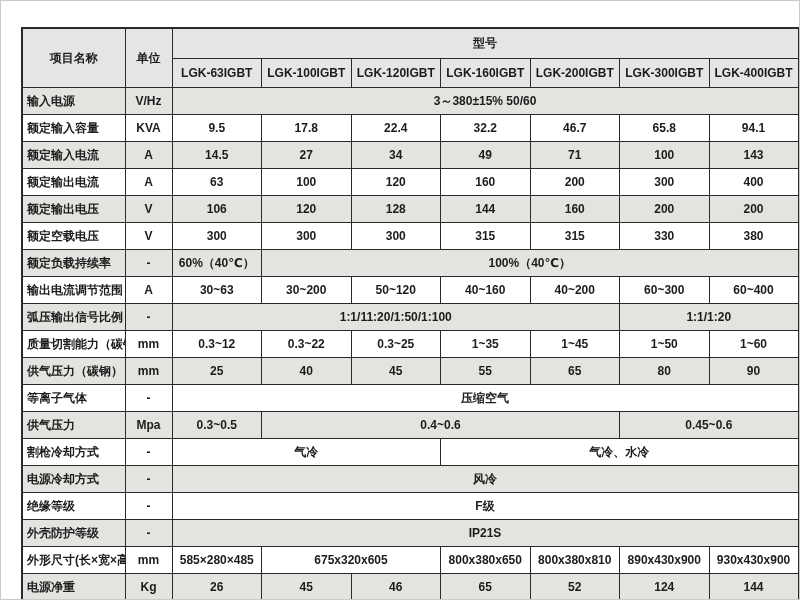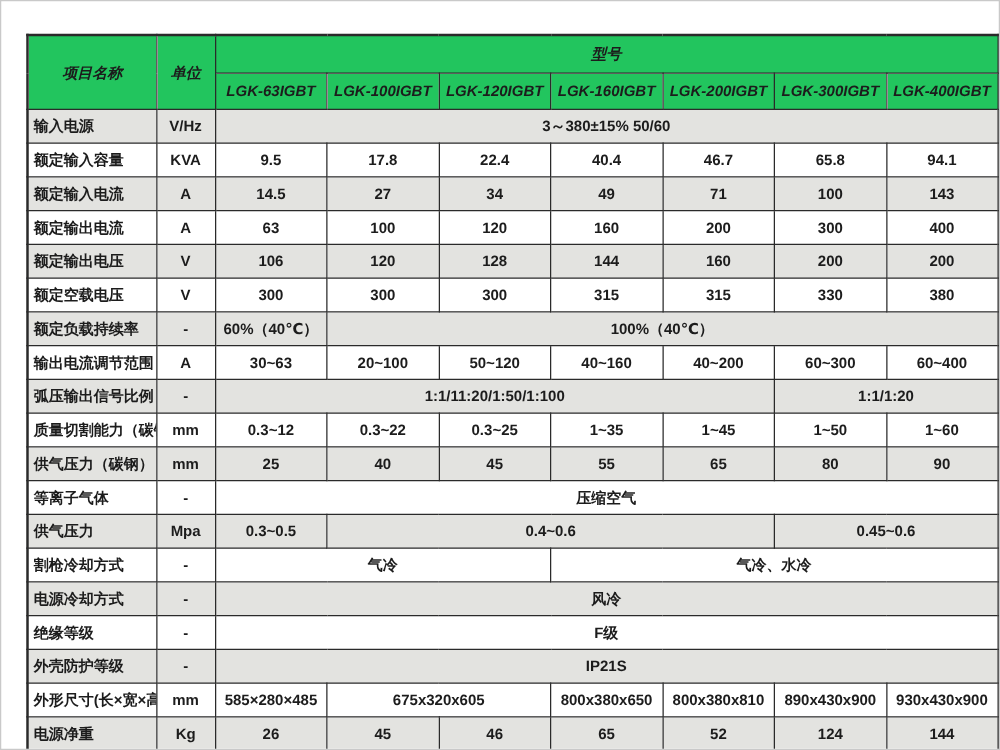--- a/index.html
+++ b/index.html
@@ -30,21 +30,21 @@
   table.spec col.c-model { width: 89.5px; }
   table.spec td, table.spec th {
     border: 1px solid #2a2a2a;
     text-align: center;
     vertical-align: middle;
     padding: 0 2px;
     overflow: hidden;
     white-space: nowrap;
     font-weight: bold;
   }
-  table.spec thead td { height: 28px; background: #22c55e; font-style: italic; }
+  table.spec thead td { height: 28px; background: #e5e5e5; }
   table.spec thead tr.top td { height: 29px; }
   table.spec tbody td { height: 26px; background: #ffffff; }
   table.spec tbody tr.shaded td { background: #e3e3e0; }
   table.spec td.label {
     text-align: left;
     padding-left: 4px;
   }
 </style>
 </head>
 <body>
@@ -83,21 +83,21 @@
           <td class="label">输入电源</td>
           <td>V/Hz</td>
           <td colspan="7">3～380±15% 50/60</td>
         </tr>
         <tr>
           <td class="label">额定输入容量</td>
           <td>KVA</td>
           <td>9.5</td>
           <td>17.8</td>
           <td>22.4</td>
-          <td>40.4</td>
+          <td>32.2</td>
           <td>46.7</td>
           <td>65.8</td>
           <td>94.1</td>
         </tr>
         <tr class="shaded">
           <td class="label">额定输入电流</td>
           <td>A</td>
           <td>14.5</td>
           <td>27</td>
           <td>34</td>
@@ -142,21 +142,21 @@
         <tr class="shaded">
           <td class="label">额定负载持续率</td>
           <td>-</td>
           <td>60%（40℃）</td>
           <td colspan="6">100%（40℃）</td>
         </tr>
         <tr>
           <td class="label">输出电流调节范围</td>
           <td>A</td>
           <td>30~63</td>
-          <td>20~100</td>
+          <td>30~200</td>
           <td>50~120</td>
           <td>40~160</td>
           <td>40~200</td>
           <td>60~300</td>
           <td>60~400</td>
         </tr>
         <tr class="shaded">
           <td class="label">弧压输出信号比例</td>
           <td>-</td>
           <td colspan="5">1:1/11:20/1:50/1:100</td>

